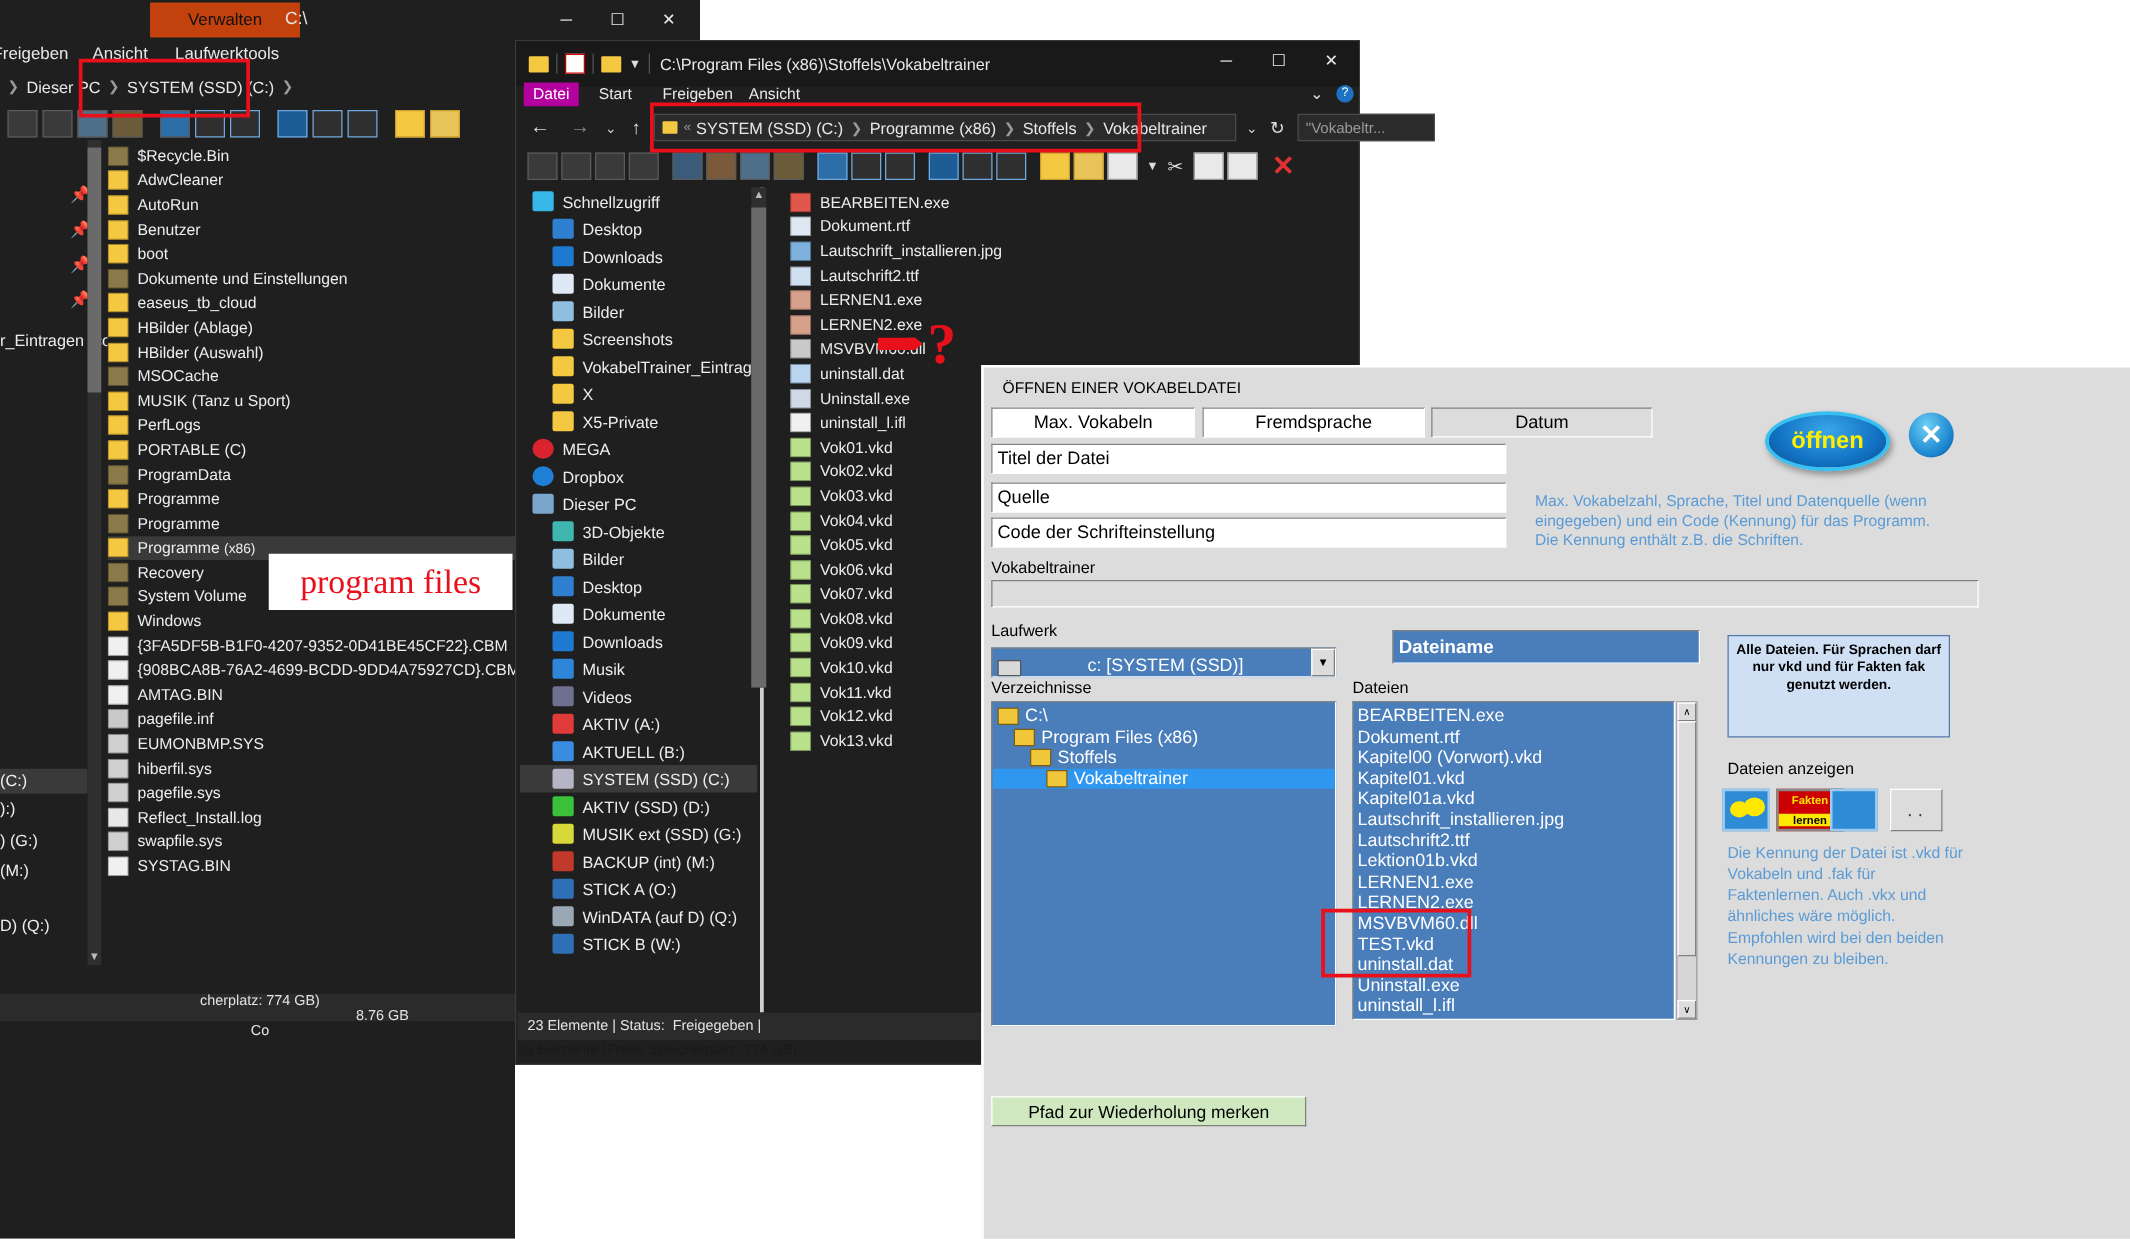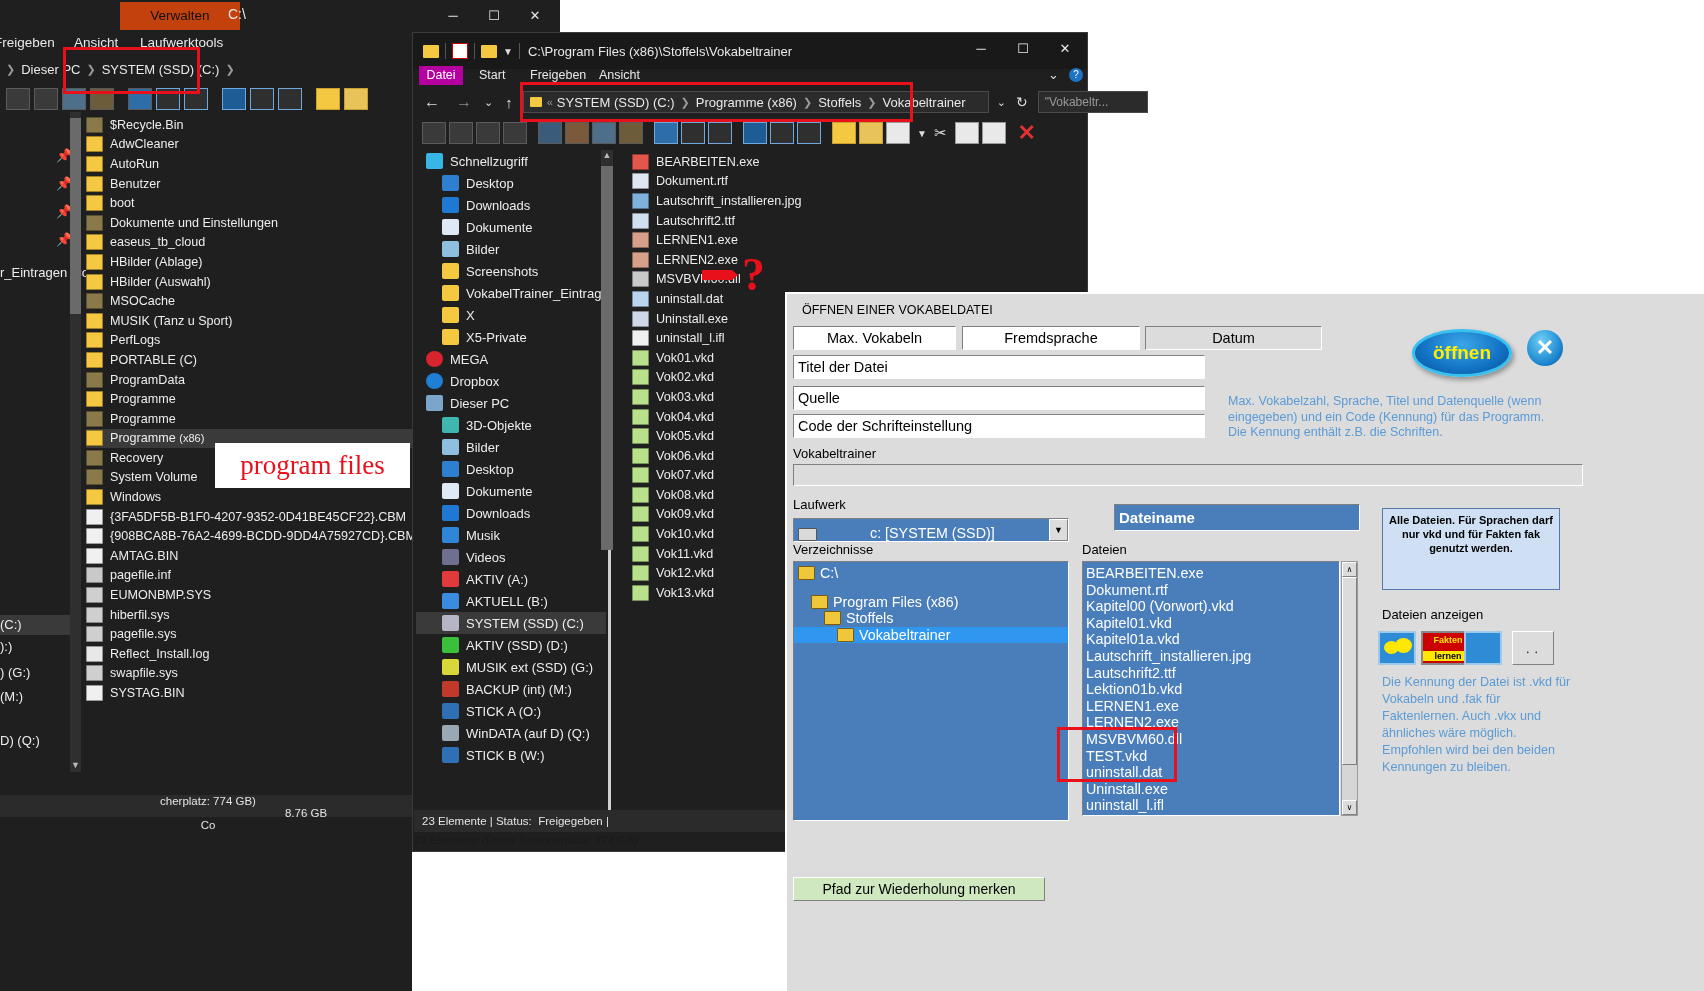--- a/index.html
+++ b/index.html
@@ -594,21 +594,21 @@
   <span>c: [SYSTEM (SSD)]</span>
   <span class="combo-arrow" style="margin-left:auto;font-size:9px;color:#000;">▼</span>
 </div>
 
 <div class="abs vblbl" style="left:793px;top:542px;">Verzeichnisse</div>
 <div class="abs vblist" id="dirs-list" style="left:793px;top:561px;width:276px;height:260px;padding-top:3px;">
     <div class="vbrow" style="padding-left: 4px;">
       <span class="fldicon"></span>
       <span>C:\</span>
     </div>
-    <div class="vbrow" style="padding-left: 17px; margin-top: 12px;">
+    <div class="vbrow" style="padding-left: 17px;">
       <span class="fldicon"></span>
       <span>Program Files (x86)</span>
     </div>
     <div class="vbrow" style="padding-left: 30px;">
       <span class="fldicon"></span>
       <span>Stoffels</span>
     </div>
     <div class="vbrow hl" style="padding-left: 43px;">
       <span class="fldicon"></span>
       <span>Vokabeltrainer</span>

